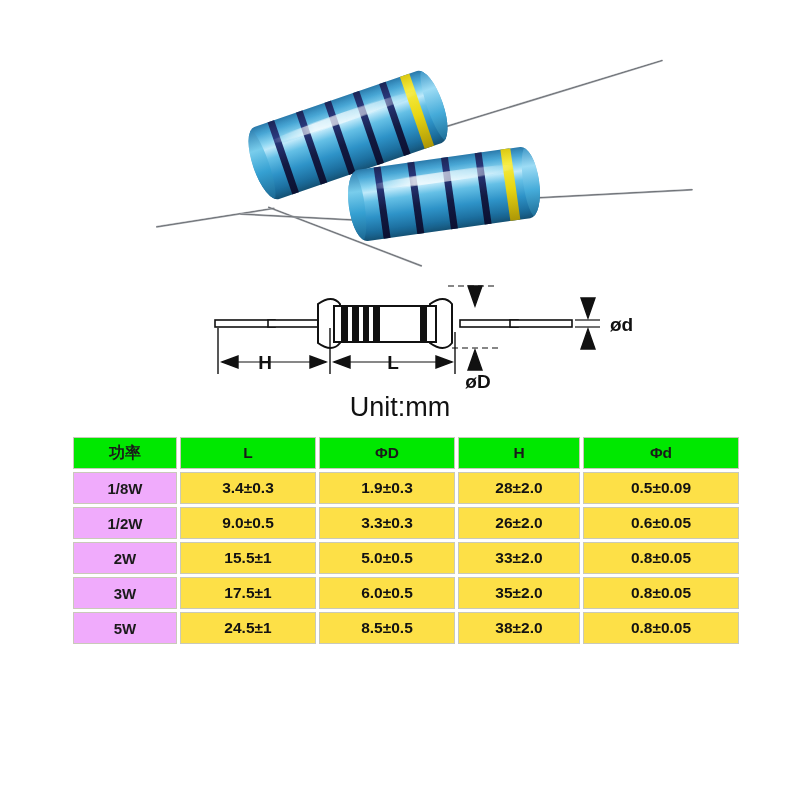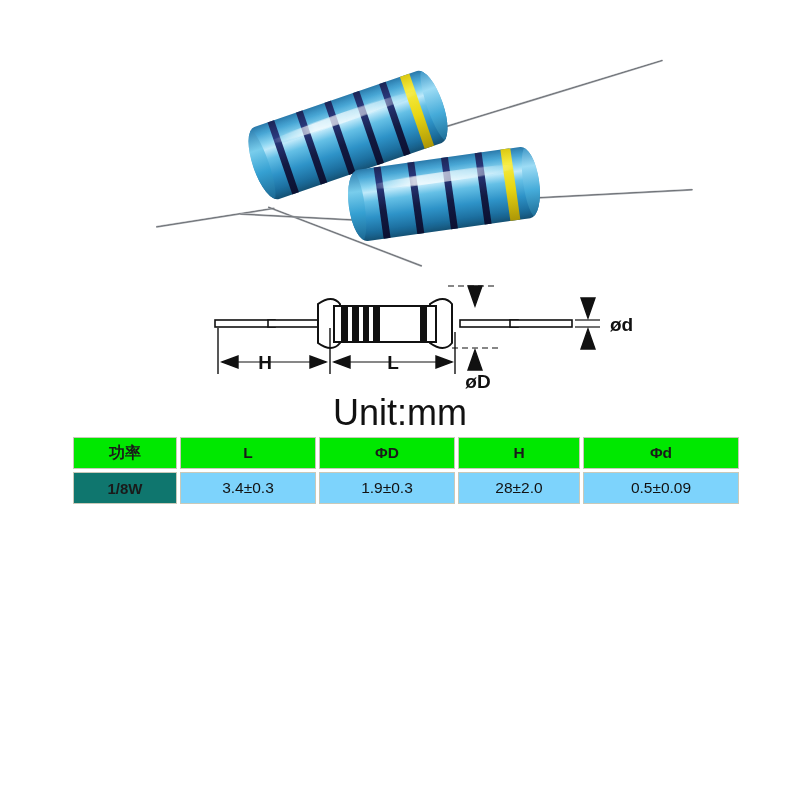--- a/index.html
+++ b/index.html
@@ -99,21 +99,21 @@
     width: 800px;
     height: 130px;
   }
 
   
   #unit-label {
     position: absolute;
     left: 0; top: 392px;
     width: 800px;
     text-align: center;
-    font-size: 36px;
+    font-size: 27px;
     font-weight: 400;
     color: #111111;
     letter-spacing: 0px;
     font-family: "Liberation Sans", "DejaVu Sans", sans-serif;
   }
 
   
   #spec-table-wrap {
     position: absolute;
     left: 70px;
@@ -138,27 +138,27 @@
     font-family: "Liberation Sans", "DejaVu Sans", sans-serif;
   }
   table.spec th {
     background: #00e800;
   }
   table.spec th.hdr-cn {
     font-size: 16px;
     font-family: "DejaVu Sans", "Liberation Sans", sans-serif;
   }
   table.spec td.pw {
-    background: #0f766e;
+    background: #f0abfc;
     color: #1a1a1a;
     font-size: 15px;
   }
   table.spec td.val {
-    background: #7dd3fc;
-    font-weight: normal;
+    background: #fde047;
+    font-weight: bold;
     font-size: 15.5px;
     color: #121212;
   }
   col.c1 { width: 104px; }
   col.c2 { width: 136px; }
   col.c3 { width: 136px; }
   col.c4 { width: 122px; }
   col.c5 { width: 156px; }
 </style>
 </head>
@@ -287,15 +287,43 @@
       </tr>
     </thead>
     <tbody>
       <tr>
         <td class="pw">1/8W</td>
         <td class="val">3.4±0.3</td>
         <td class="val">1.9±0.3</td>
         <td class="val">28±2.0</td>
         <td class="val">0.5±0.09</td>
       </tr>
+      <tr>
+        <td class="pw">1/2W</td>
+        <td class="val">9.0±0.5</td>
+        <td class="val">3.3±0.3</td>
+        <td class="val">26±2.0</td>
+        <td class="val">0.6±0.05</td>
+      </tr>
+      <tr>
+        <td class="pw">2W</td>
+        <td class="val">15.5±1</td>
+        <td class="val">5.0±0.5</td>
+        <td class="val">33±2.0</td>
+        <td class="val">0.8±0.05</td>
+      </tr>
+      <tr>
+        <td class="pw">3W</td>
+        <td class="val">17.5±1</td>
+        <td class="val">6.0±0.5</td>
+        <td class="val">35±2.0</td>
+        <td class="val">0.8±0.05</td>
+      </tr>
+      <tr>
+        <td class="pw">5W</td>
+        <td class="val">24.5±1</td>
+        <td class="val">8.5±0.5</td>
+        <td class="val">38±2.0</td>
+        <td class="val">0.8±0.05</td>
+      </tr>
     </tbody>
   </table>
 </div>
 
 </body></html>

